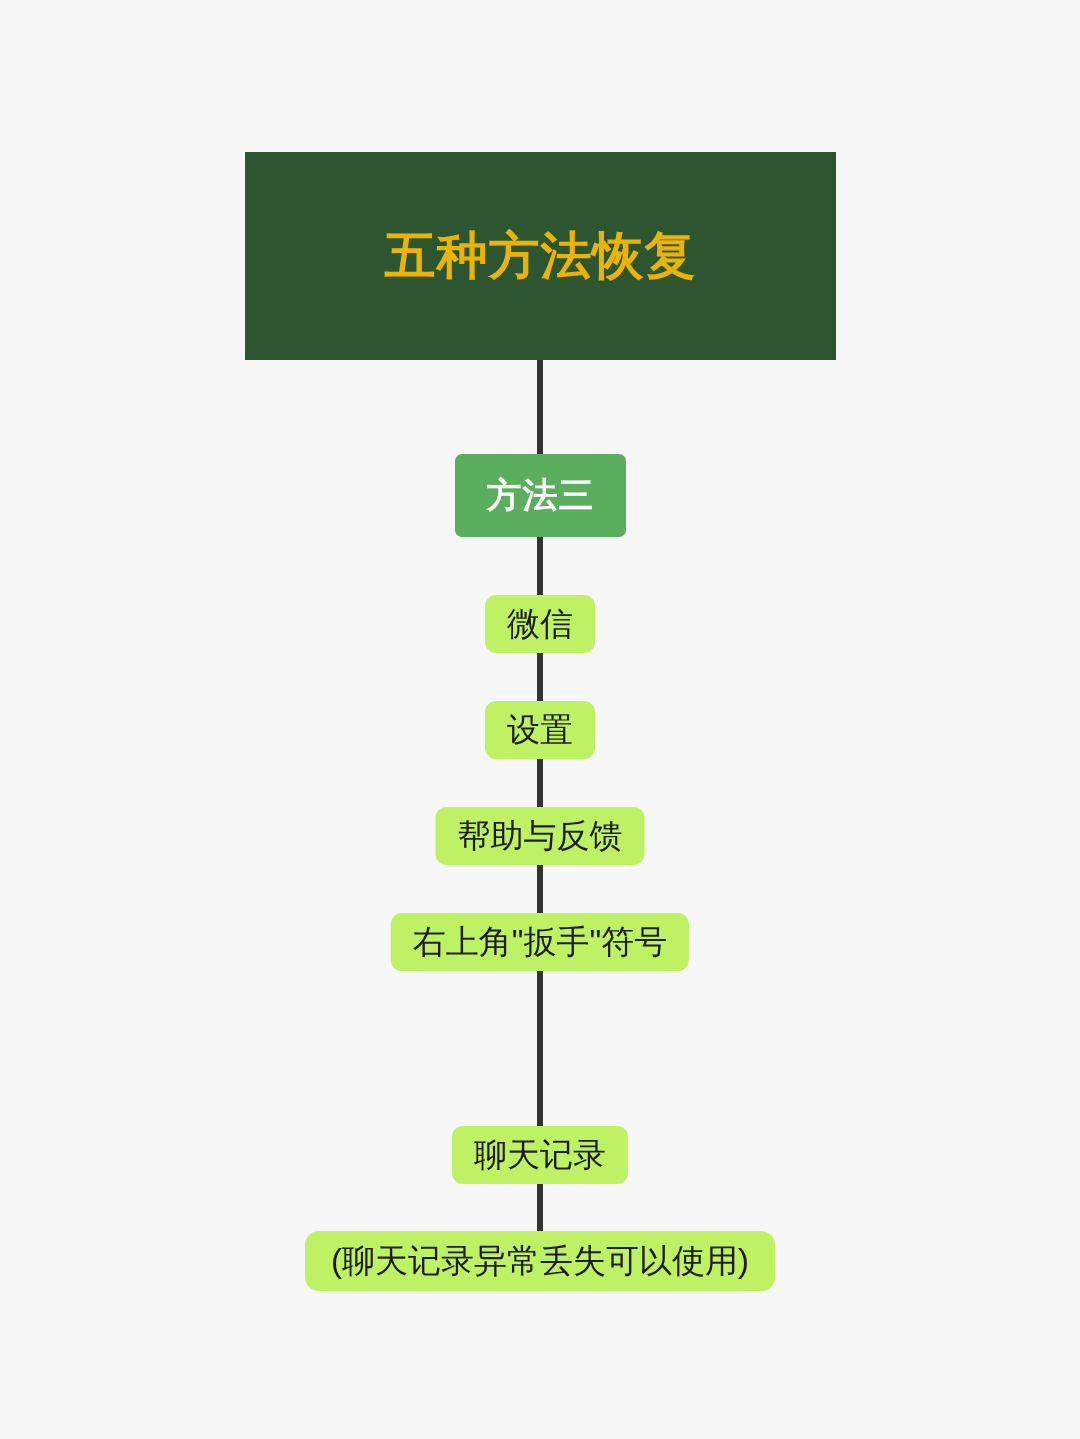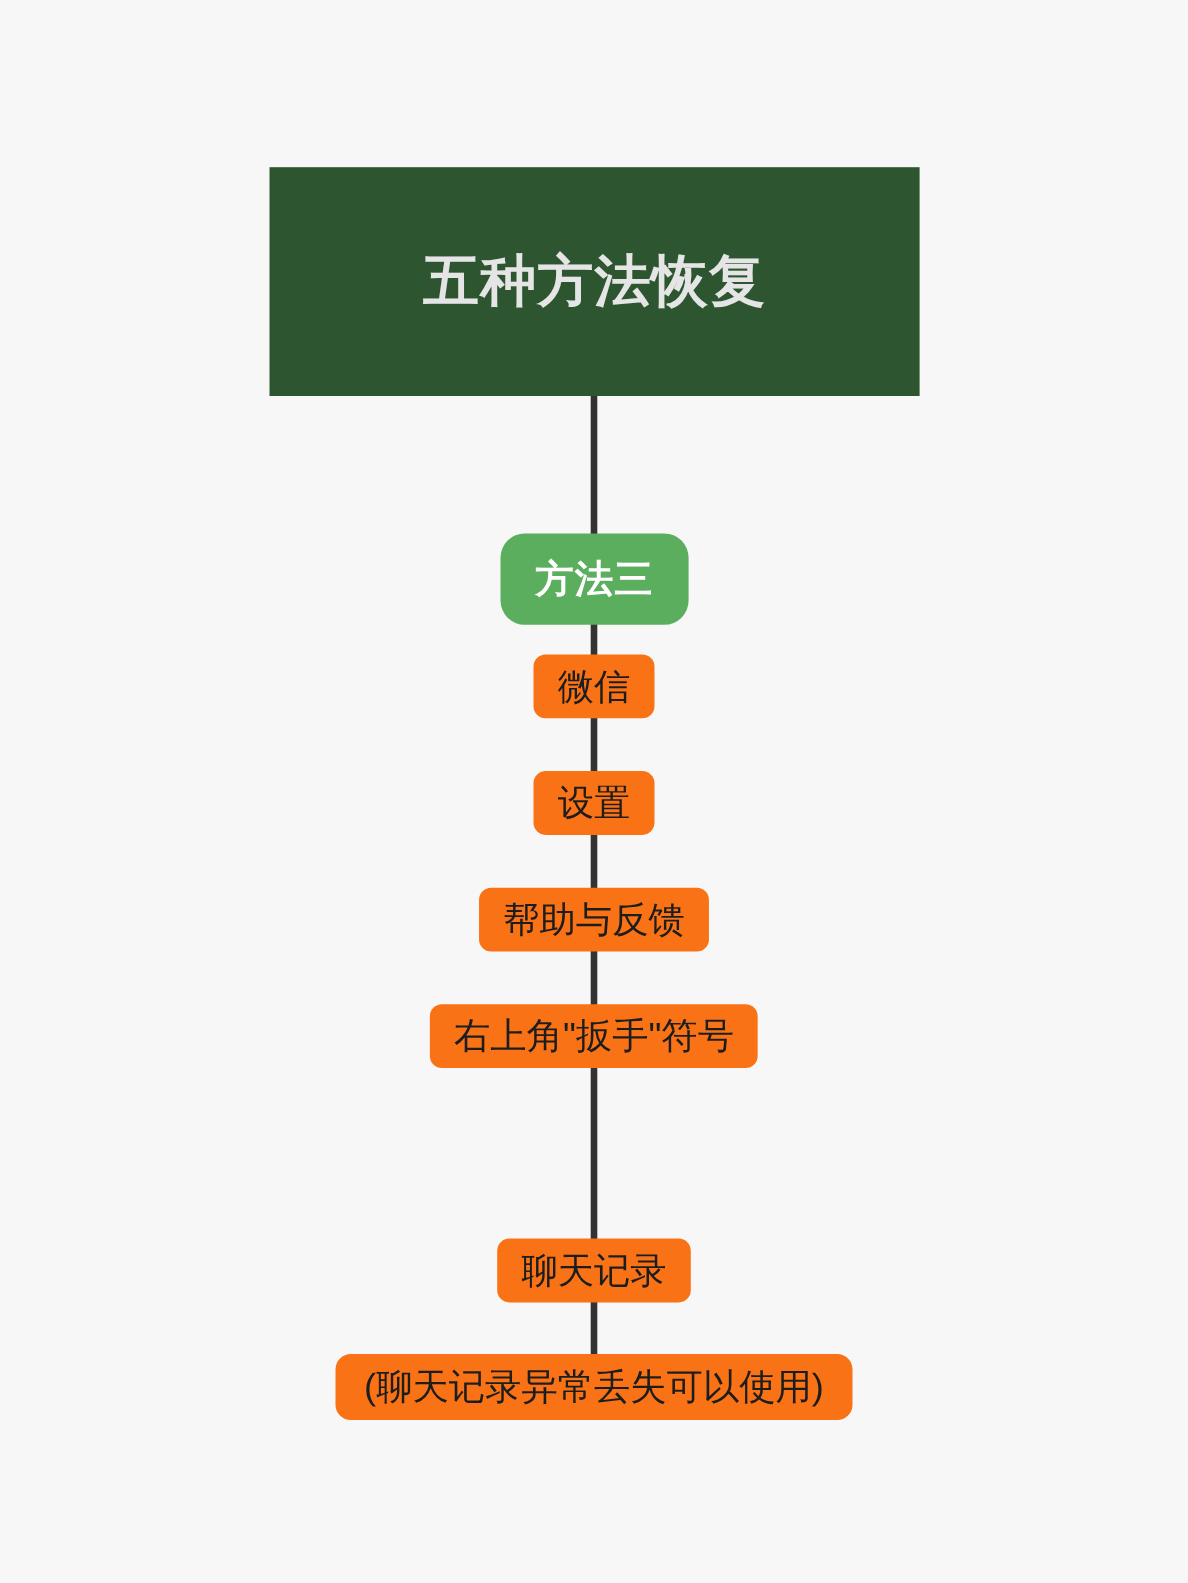--- a/index.html
+++ b/index.html
@@ -29,21 +29,21 @@
     width: 591px;
     height: 208px;
     background: #2d5630;
     display: flex;
     flex-direction: column;
     align-items: center;
     justify-content: center;
     box-sizing: border-box;
   }
   .header-line {
-    color: #e5e5e5;
+    color: #eab308;
     font-weight: 700;
     font-size: 51px;
     line-height: 1.22;
     letter-spacing: 1px;
     white-space: nowrap;
     text-align: center;
   }
 
   
   .spine {
@@ -53,25 +53,25 @@
     width: 6px;
     height: 920px;
     background: #333333;
     z-index: 1;
   }
 
   
   .method-badge {
     position: absolute;
     left: 455px;
-    top: 485px;
+    top: 454px;
     width: 171px;
     height: 83px;
     background: #5cae5f;
-    border-radius: 22px;
+    border-radius: 7px;
     display: flex;
     align-items: center;
     justify-content: center;
     z-index: 2;
   }
   .method-badge-label {
     color: #ffffff;
     font-weight: 700;
     font-size: 35px;
     letter-spacing: 1px;
@@ -85,21 +85,21 @@
     top: 0;
     width: 1080px;
     height: 1439px;
     z-index: 2;
     pointer-events: none;
   }
   .step-pill {
     position: absolute;
     left: 50%;
     transform: translateX(-50%);
-    background: #f97316;
+    background: #bef264;
     border-radius: 11px;
     padding: 9px 22px;
     box-sizing: border-box;
     display: flex;
     align-items: center;
     justify-content: flex-end;
     pointer-events: auto;
   }
   .step-pill-label {
     color: #1d1d1d;

